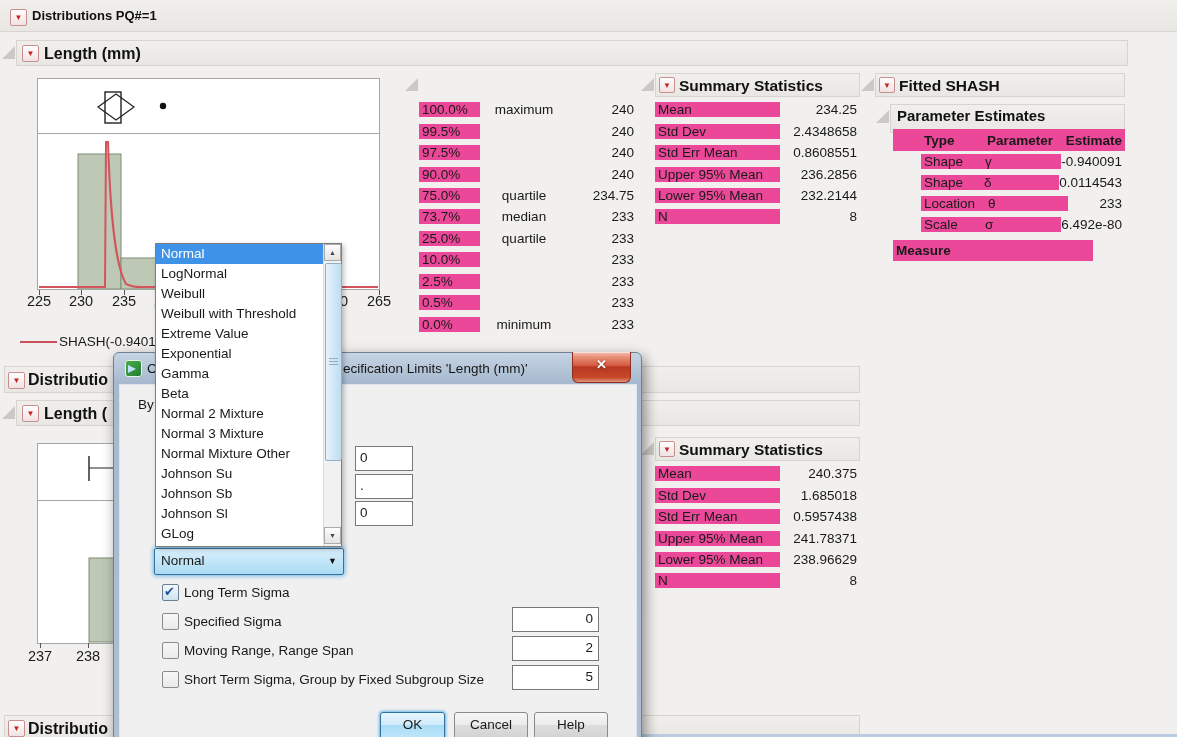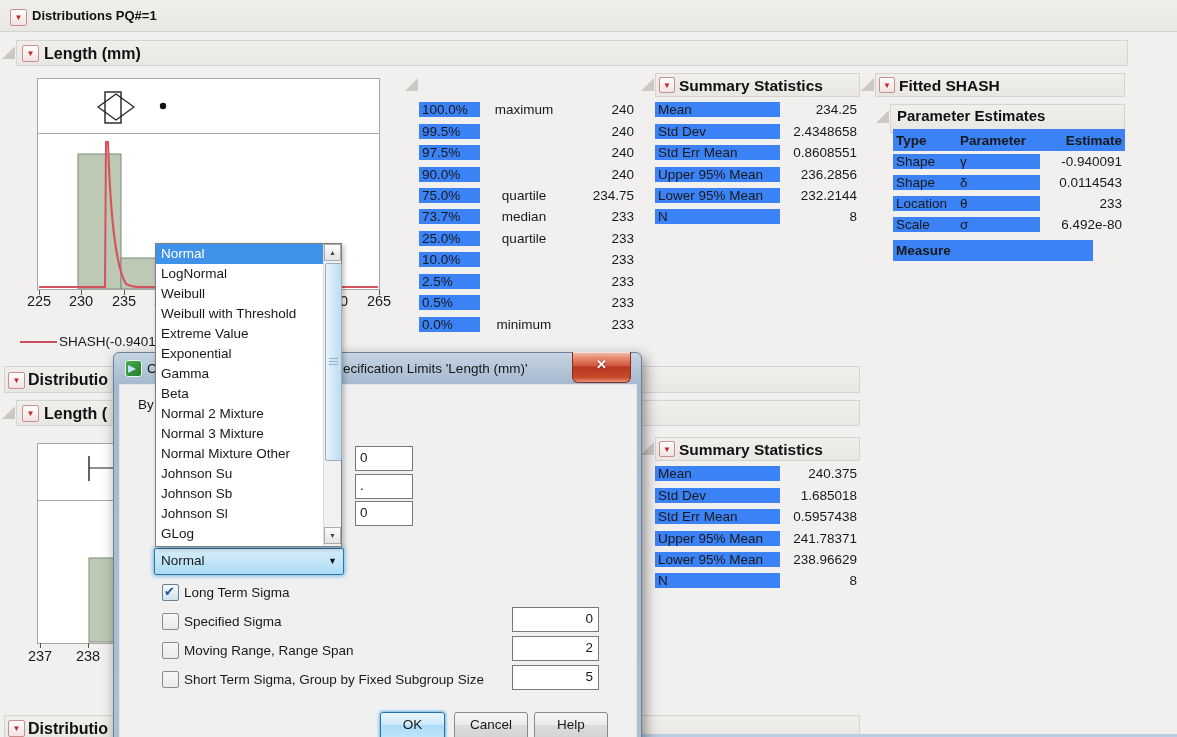--- a/index.html
+++ b/index.html
@@ -8,27 +8,27 @@
   .abs{position:absolute;box-sizing:border-box;}
   .bar{position:absolute;box-sizing:border-box;height:26px;background:linear-gradient(#f0efec,#e9e7e3);
        border:1px solid #d6d3d0;}
   .btitle{font-weight:bold;font-size:16px;line-height:24px;white-space:nowrap;color:#111;}
   .rtb{position:absolute;width:15px;height:15px;background:linear-gradient(#fefefe,#f1e2e2);
        border:1px solid #c98f8f;border-radius:2px;display:flex;align-items:center;justify-content:center;
        font-size:8px;color:#c62222;cursor:pointer;}
   .gtri{position:absolute;width:0;height:0;border-left:13px solid transparent;border-bottom:13px solid #ccc9c5;}
   .panel{position:absolute;background:#fff;border:1px solid #a6a6a4;box-sizing:border-box;}
   .trow{display:flex;align-items:center;height:21.45px;font-size:13.5px;white-space:nowrap;}
-  .cgray{background:#3b82f6;}
+  .cgray{background:#ec4899;}
   .qp{width:58px;padding-left:3px;}
   .qn{width:88px;text-align:center;}
   .qv{flex:1;text-align:right;padding-right:3px;}
   .sl{width:122px;padding-left:3px;}
   .sv{flex:1;text-align:right;padding-right:3px;}
-  .pt{width:64px;padding-left:3px;}
+  .pt{width:64px;padding-left:3px;margin-left:28px;}
   .pp{width:80px;}
   .pe{flex:1;text-align:right;padding-right:3px;}
   .ml{width:120px;padding-left:3px;}
   .mv{padding-left:8px;}
   .tick{position:absolute;width:1px;height:5px;background:#555;}
   .axlab{position:absolute;width:40px;text-align:center;font-size:14.5px;color:#1c1c1c;}
   
   #ddlist{position:absolute;left:155px;top:243px;width:185px;height:302px;background:#fff;
           border:1px solid #7e7e7e;z-index:40;box-shadow:2px 2px 5px rgba(0,0,0,.25);}
   .ditem{height:20px;line-height:20px;padding-left:5px;font-size:13.5px;width:162px;cursor:pointer;

